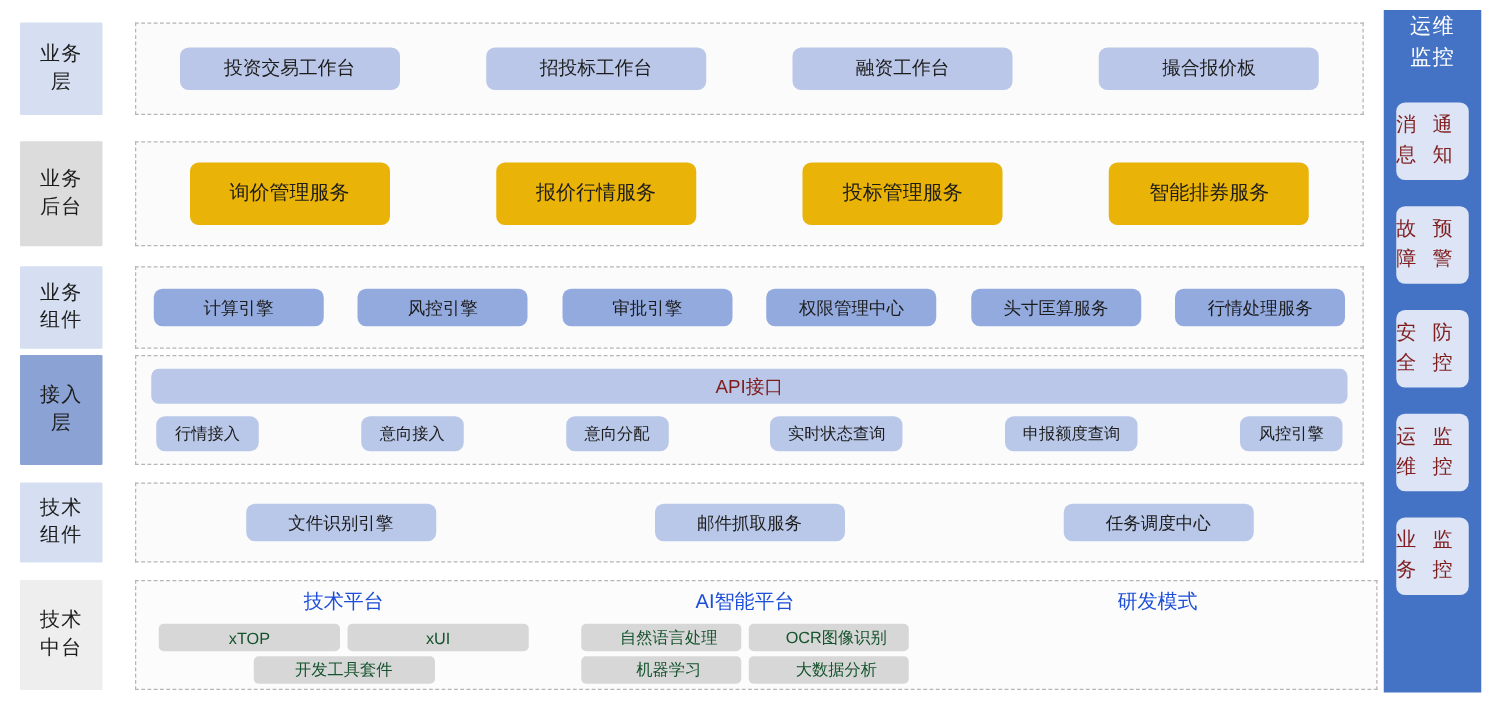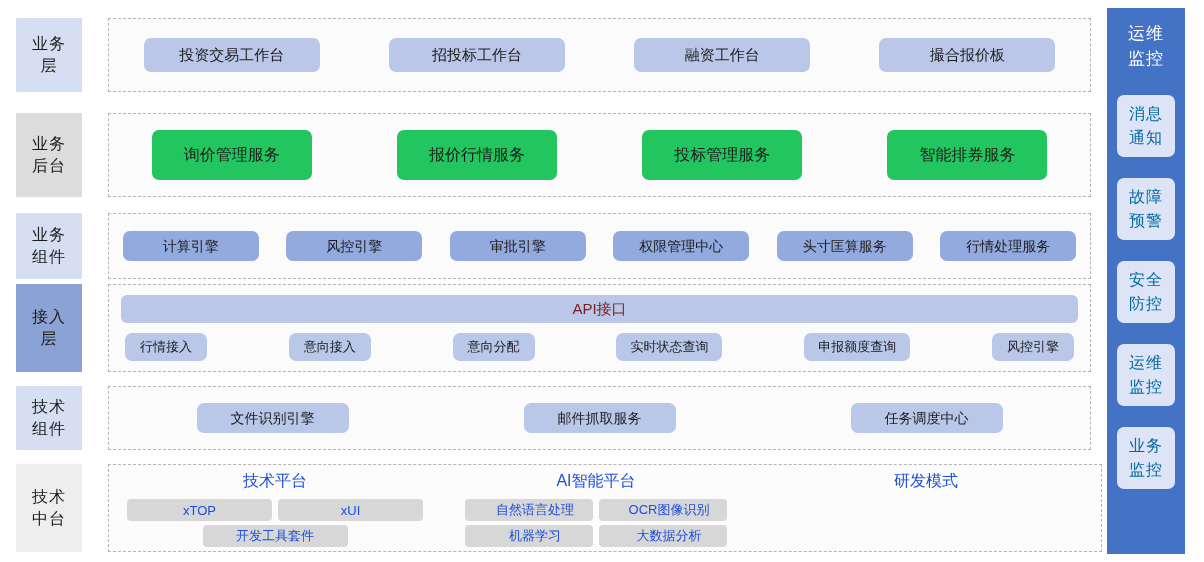--- a/index.html
+++ b/index.html
@@ -57,21 +57,21 @@
     text-align: center;
     border-radius: 7px;
     font-size: 15px;
     color: #1c1c1c;
     line-height: 1.2;
     white-space: nowrap;
   }
   .chip.blue-light { background: #bac7e8; }
   .chip.blue-mid   { background: #93aadf; }
   .chip.blue-soft  { background: #b9c7e9; }
-  .chip.gray       { background: #22c55e; }
+  .chip.gray       { background: #eab308; }
 
   .row-items {
     display: flex;
     width: 100%;
     justify-content: space-around;
     align-items: center;
   }
 
   
   .r1 .chip { width: 176px; height: 34px; }
@@ -123,21 +123,21 @@
     font-size: 16px;
     color: #1d4ed8;
     margin-bottom: 5px;
     white-space: nowrap;
   }
   .mid-grid { display: flex; flex-wrap: wrap; justify-content: center; }
   .mid-pill {
     background: #d7d7d7;
     border-radius: 4px;
     font-size: 13px;
-    color: #1d4ed8;
+    color: #14532d;
     display: flex;
     align-items: center;
     justify-content: center;
     height: 22px;
     margin: 2px 3px;
     white-space: nowrap;
   }
 
   
   .grp-a { width: 312px; }
@@ -158,44 +158,44 @@
   #sidebar {
     position: absolute;
     left: 1107px;
     top: 8px;
     width: 78px;
     height: 546px;
     background: #4472c4;
     display: flex;
     flex-direction: column;
     align-items: center;
-    padding-top: 14px;
+    padding-top: 1px;
   }
   .sb-title {
     color: #ffffff;
     font-size: 17px;
     line-height: 1.45;
     text-align: center;
     letter-spacing: 1px;
     margin-bottom: 24px;
   }
   .sb-title span { display: block; }
   .sb-item {
     width: 58px;
     height: 62px;
     background: #dce4f6;
     border-radius: 7px;
-    color: #0369a1;
+    color: #7f1d1d;
     font-size: 16px;
     line-height: 1.5;
     display: flex;
-    flex-direction: column;
-    align-items: center;
-    justify-content: center;
-    text-align: right;
+    flex-direction: row;
+    align-items: center;
+    justify-content: center;
+    text-align: left;
     margin-bottom: 21px;
     letter-spacing: 1px;
   }
   .sb-item span { display: block; }
 </style>
 </head>
 <body>
 
 <div id="canvas">
 

